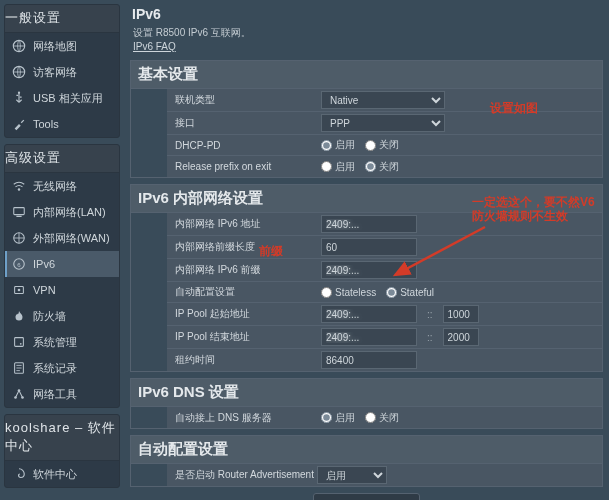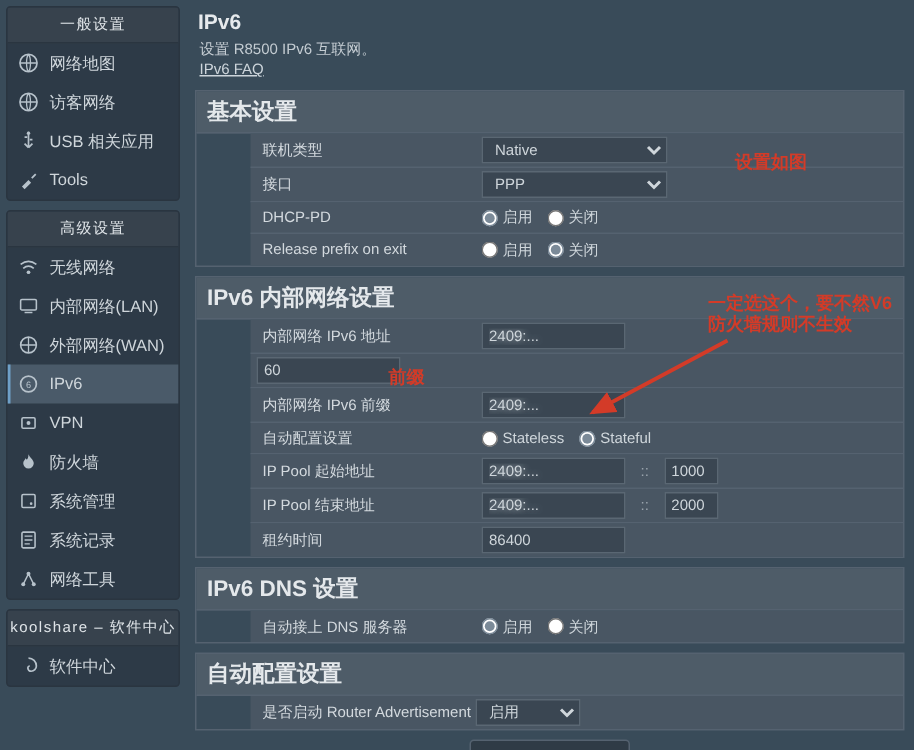--- a/index.html
+++ b/index.html
@@ -41,22 +41,22 @@
   .side-group{
     background:var(--sidebar);
     margin-bottom:6px;
     border:1px solid #2a3540;
     border-radius:3px;
     overflow:hidden;
   }
   .side-header{
     background:var(--sidebar-header);
     color:#dfe4e8;
-    font-size:10px;
-    text-align:center;
+    font-size:13px;
+    text-align:left;
     padding:4px 0 5px;
     letter-spacing:1px;
     border-bottom:1px solid #2a3540;
   }
   .side-item{
     display:flex;align-items:center;
     gap:6px;
     padding:5px 6px;
     color:var(--text);
     cursor:pointer;
@@ -356,20 +356,21 @@
     <h3>IPv6 内部网络设置</h3>
 
     <div class="row">
       <div class="lbl">内部网络 IPv6 地址</div>
       <div class="ctrl">
           <input class="ui blur" value="2409:..." style="">
         </div>
     </div>
 
     <div class="row">
+      <div class="lbl">内部网络前缀长度</div>
       <div class="ctrl">
           <input class="ui" value="60" style="">
         </div>
     </div>
 
     <div class="row">
       <div class="lbl">内部网络 IPv6 前缀</div>
       <div class="ctrl">
           <input class="ui blur" value="2409:..." style="">
         </div>

